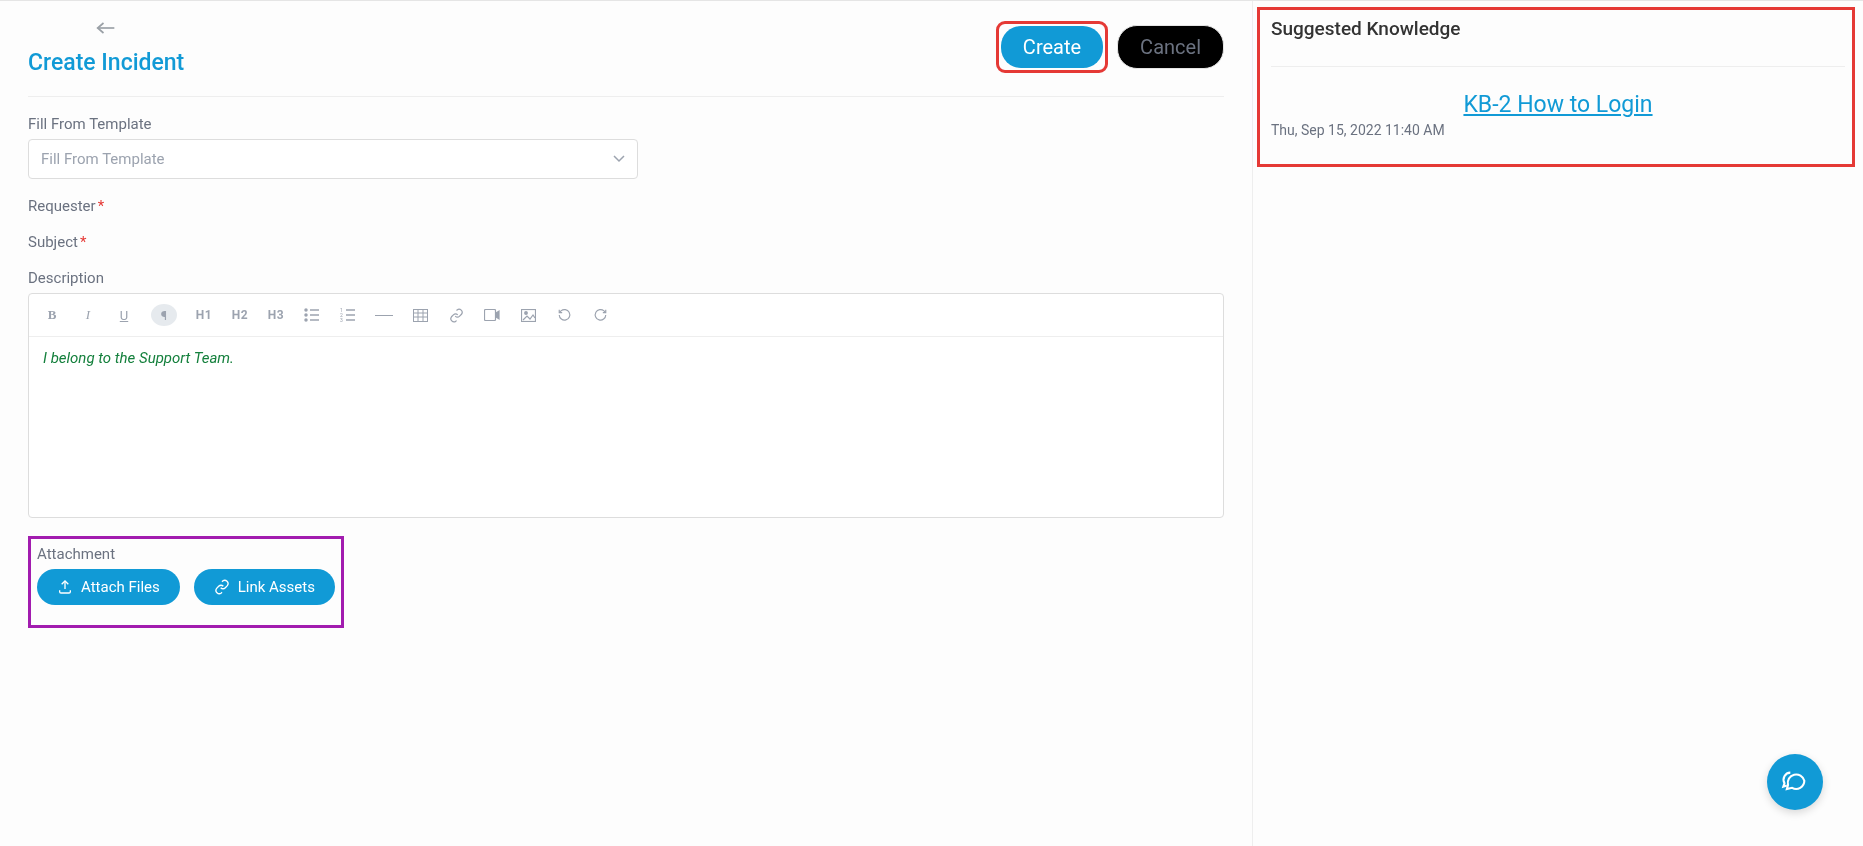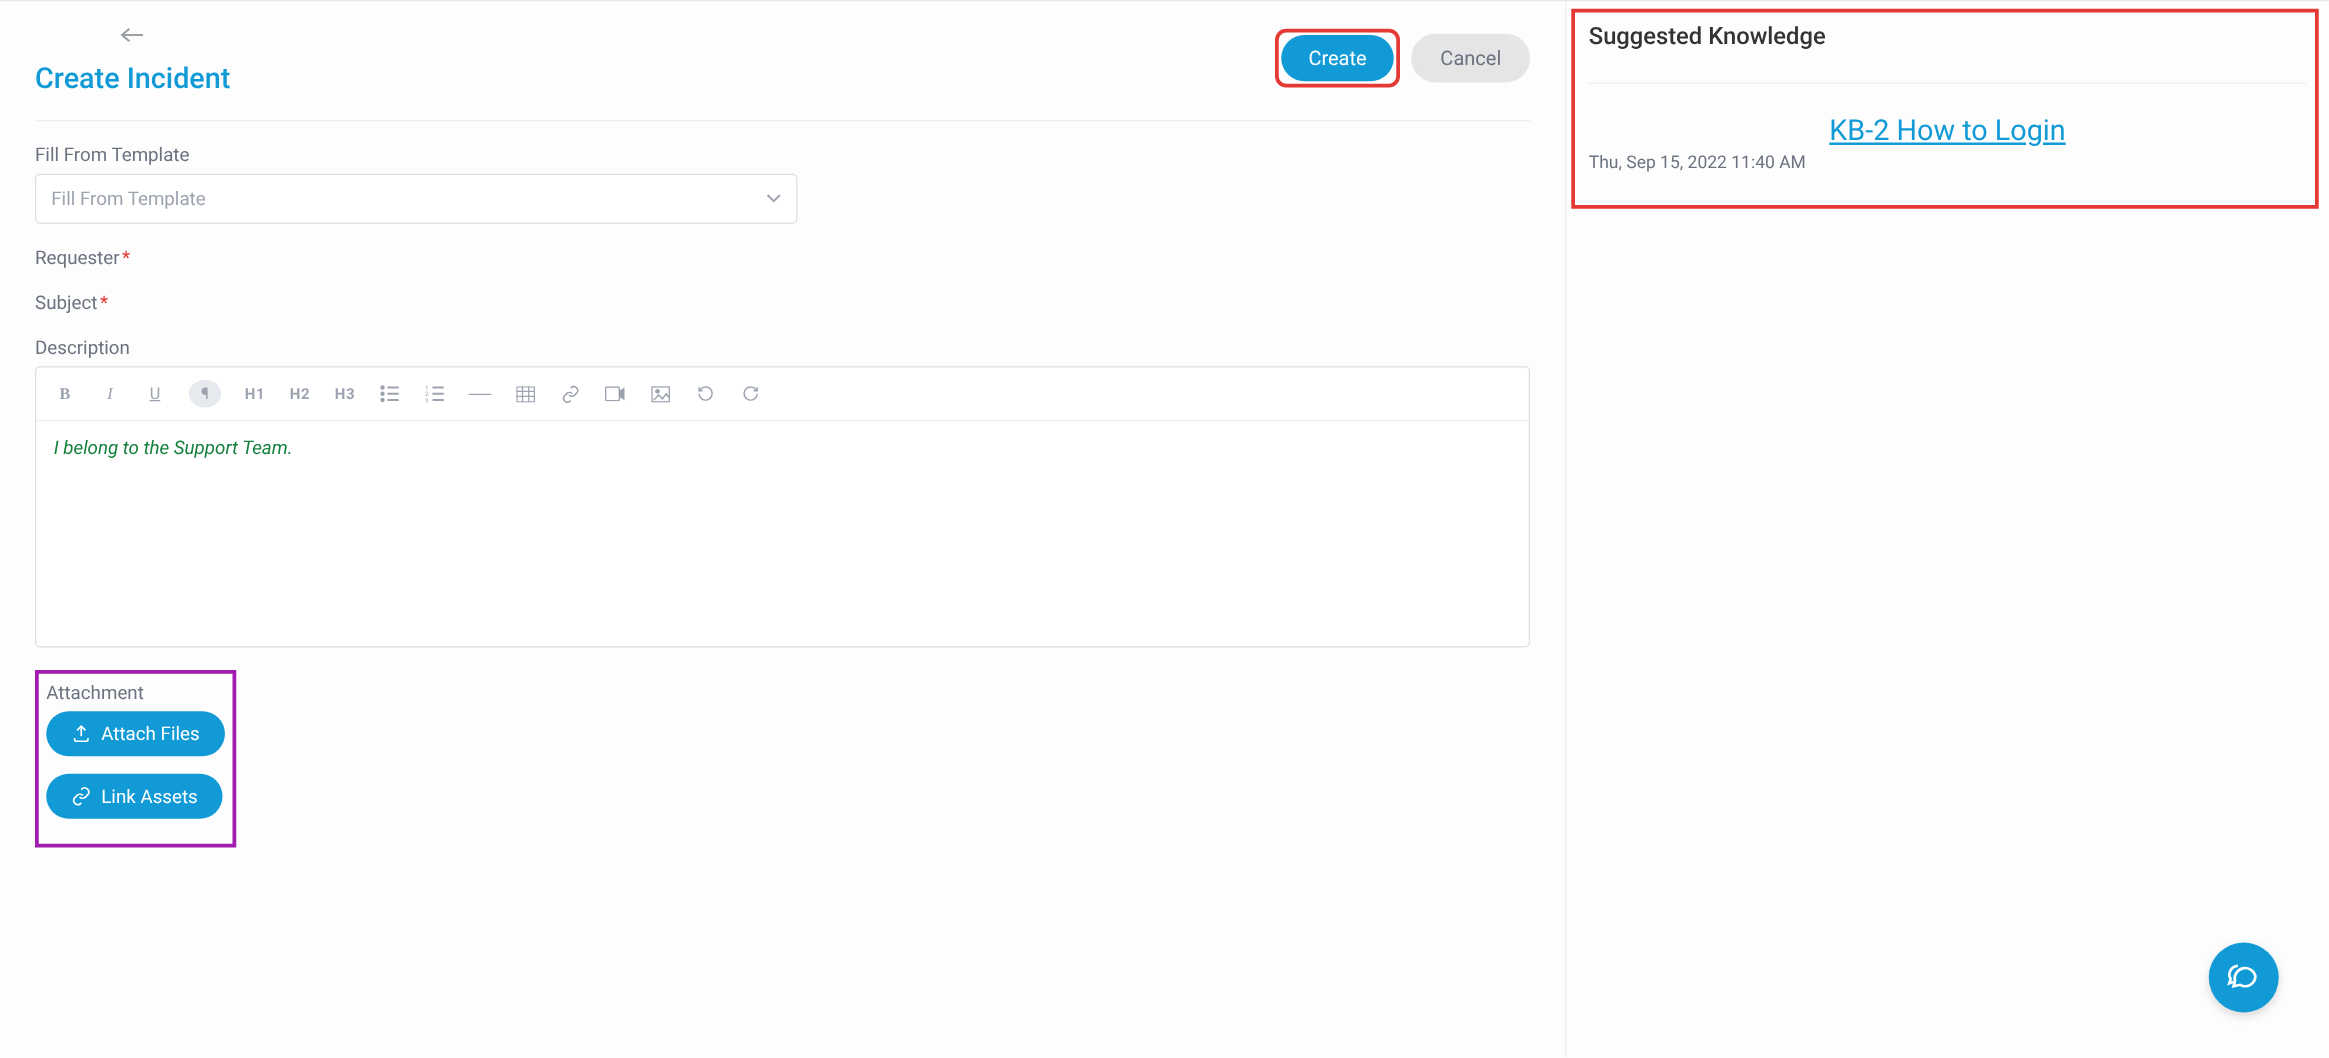--- a/index.html
+++ b/index.html
@@ -5,38 +5,38 @@
   * { box-sizing: border-box; margin: 0; padding: 0; font-family: -apple-system, BlinkMacSystemFont, "Segoe UI", Roboto, sans-serif; }
   body { background: #fdfdfd; color: #555; width:1863px; height:846px; overflow:hidden; position:relative;}
   .page { display: flex; width:100%; height:100%; border-top:1px solid #e5e5e5;}
   .main { flex: 1; padding: 16px 28px 20px 28px; border-right:1px solid #eee; min-width:0;}
   .side { width: 610px; padding: 16px 18px; position:relative;}
   .header-row { display:flex; align-items:center; justify-content:space-between; padding-bottom:20px; border-bottom:1px solid #eee; margin-bottom:18px;}
   .title-wrap { display:flex; align-items:center; gap:10px;flex-direction:column;}
   .back-arrow { width:22px; height:22px; display:flex; align-items:center; justify-content:center; color:#9aa0a6;}
   .page-title { color:#119ad6; font-size:23px; font-weight:500;}
   .actions { display:flex; align-items:center; gap:14px;}
-  .btn { border:none; cursor:pointer; font-size:16px; padding:9px 22px; border-radius:20px;}
+  .btn { border:none; cursor:pointer; font-size:20px; padding:9px 22px; border-radius:20px;}
   .btn-primary { background:#119ad6; color:#fff;}
-  .btn-cancel { background:#e5e5e5; color:#6b7280; border:1px solid #e5e5e5;}
+  .btn-cancel { background:#000000; color:#6b7280; border:1px solid #e5e5e5;}
   .highlight-red { outline:3px solid #e53935; outline-offset:2px; border-radius:4px;}
   .highlight-box { border:3px solid #a21caf; padding:6px 6px 20px 6px; display:inline-block;}
   .form-group { margin-bottom:18px;}
   .form-label { font-size:15px; color:#6b7280; display:block; margin-bottom:6px;}
   .req { color:#e53935; margin-left:2px;}
   .select { width:610px; max-width:610px; height:40px; border:1px solid #ddd; border-radius:4px; background:#fff; display:flex; align-items:center; justify-content:space-between; padding:0 12px; color:#9ca3af; font-size:15px;}
   .chev { color:#9ca3af;}
   .input { width:100%; max-width:1260px; height:42px; border:1px solid #ddd; border-radius:4px; background:#fff; padding:0 12px; color:#4b5563; font-size:15px;}
   .editor-wrap { width:100%; max-width:1260px; border:1px solid #ddd; border-radius:4px; background:#fff;}
   .toolbar { display:flex; align-items:center; gap:18px; padding:10px 14px; border-bottom:1px solid #eee; color:#9ca3af; font-size:13px;}
   .toolbar .tb { display:flex; align-items:center; justify-content:center; min-width:18px; height:22px; cursor:pointer;}
   .tb-active { background:#e6eaee; border-radius:50%; width:26px; height:26px;}
   .tb-heading { font-size:12px; font-weight:700; letter-spacing:0.5px;}
   .editor-body { min-height:180px; padding:12px 14px; color:#15803d; font-size:15px;font-style:italic;}
-  .attach-buttons { display:flex; flex-direction:column; gap:14px; margin-top:6px; align-items:flex-start;}
+  .attach-buttons { display:flex; gap:14px; margin-top:6px; align-items:flex-start;}
   .pill-btn { display:inline-flex; align-items:center; gap:8px; background:#119ad6; color:#fff; border:none; padding:9px 20px; border-radius:20px; font-size:15px; cursor:pointer;}
   .side-title { font-size:19px; color:#333; font-weight:500; padding-bottom:26px; border-bottom:1px solid #eee; margin-bottom:24px;}
   .kb-link { color:#119ad6; font-size:23px; display:block; margin-bottom:4px;text-align:center;}
   .kb-date { color:#6b7280; font-size:14px;}
   .side-highlight { position:absolute; top:6px; left:4px; right:8px; height:160px; border:3px solid #e53935; pointer-events:none;}
   .chat-fab { position:absolute; right:40px; bottom:36px; width:56px; height:56px; border-radius:50%; background:#119ad6; display:flex; align-items:center; justify-content:center; color:#fff; cursor:pointer; box-shadow:0 3px 8px rgba(0,0,0,0.15);}
   svg { display:block; }
   .hr-tool { width:18px; height:1px; background:#9ca3af;}
 </style>
 </head>

